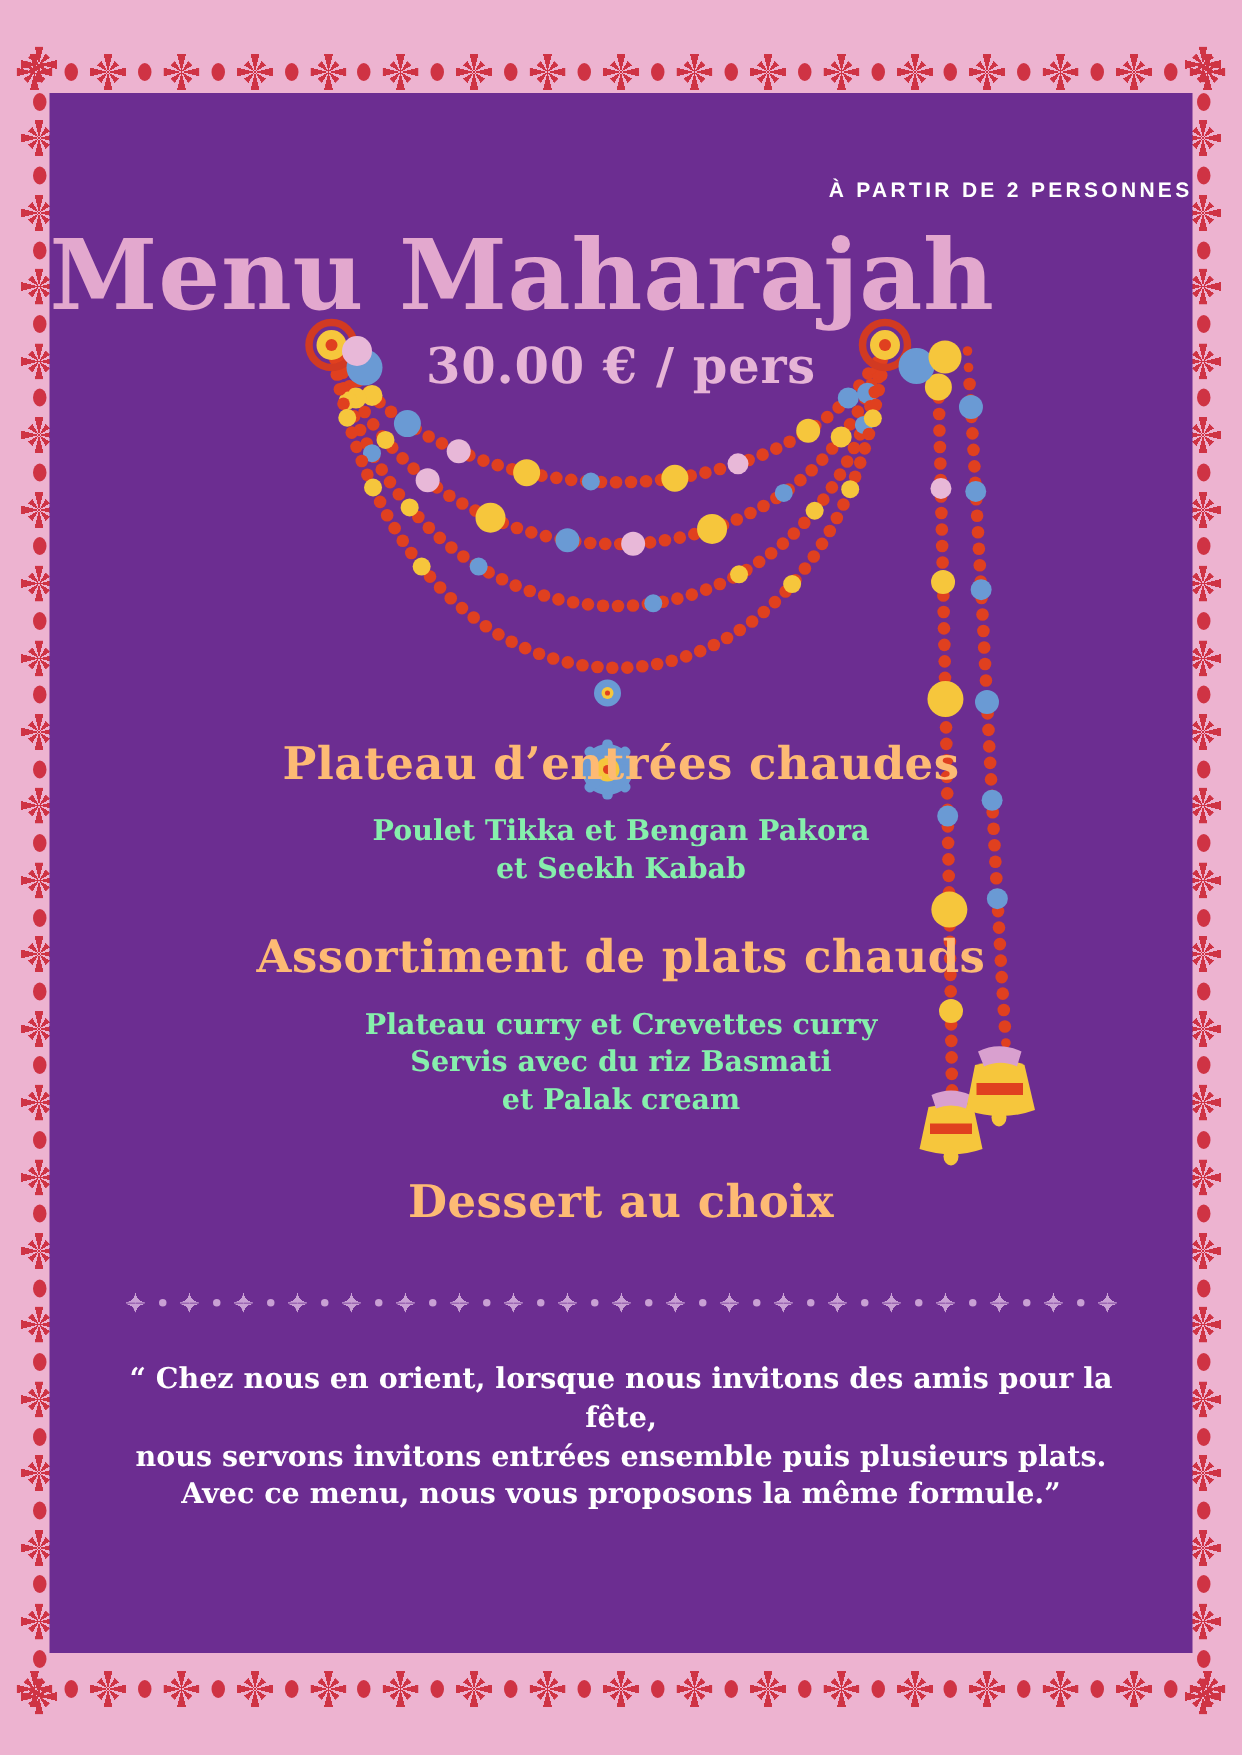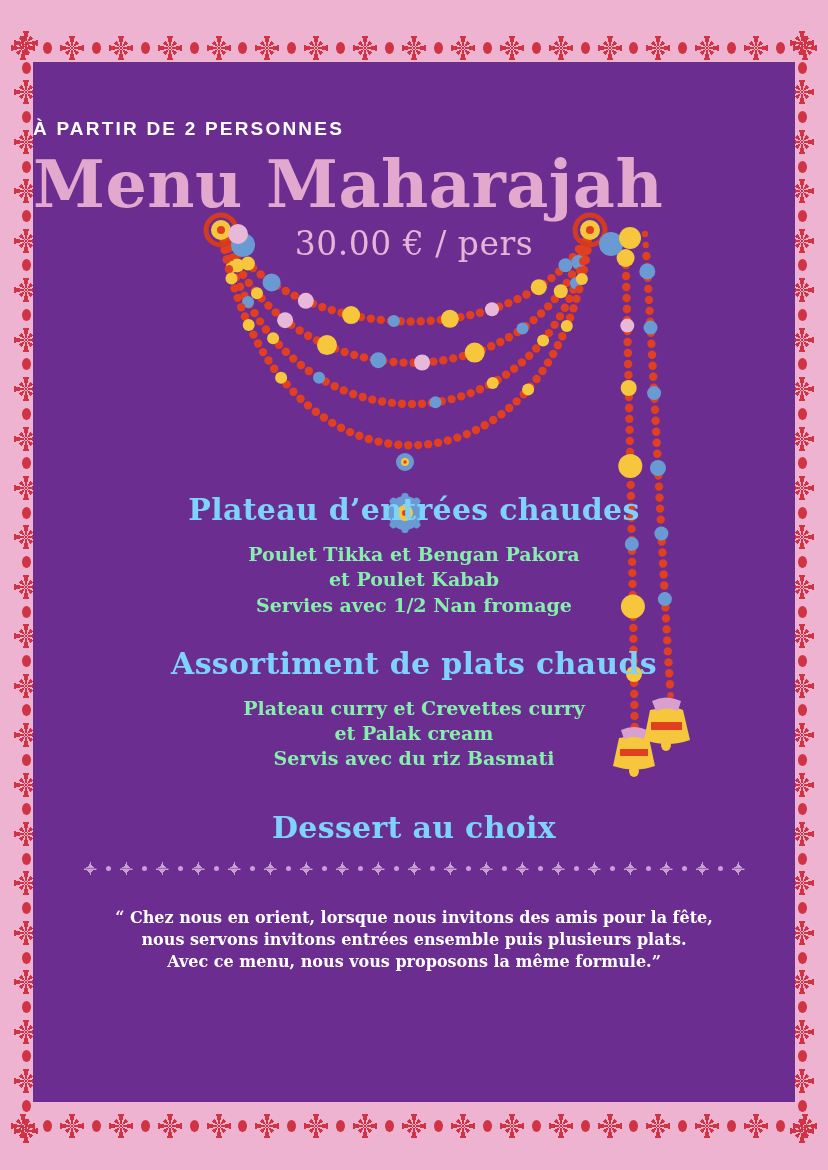--- a/index.html
+++ b/index.html
@@ -94,25 +94,25 @@
     height: 1040px;
     background: #6c2d91;
     overflow: hidden;
   }
 
   
   .eyebrow {
     position: absolute;
     left: 0; right: 0;
     top: 56px;
-    text-align: left;
+    text-align: right;
     color: #ffffff;
     font-family: "Liberation Sans", sans-serif;
     font-weight: bold;
-    font-size: 19px;
+    font-size: 14px;
     letter-spacing: 2.2px;
   }
   .title {
     position: absolute;
     left: 0; right: 0;
     top: 88px;
     text-align: left;
     color: #e3a8ce;
     font-family: "DejaVu Serif", serif;
     font-weight: bold;
@@ -120,38 +120,38 @@
     letter-spacing: 0.5px;
     line-height: 1.05;
   }
   .price {
     position: absolute;
     left: 0; right: 0;
     top: 162px;
     text-align: center;
     color: #e6b4d6;
     font-family: "DejaVu Serif", serif;
-    font-weight: normal;
+    font-weight: bold;
     font-size: 33px;
     letter-spacing: 0.5px;
   }
 
   
   #garland { position: absolute; left: 0; top: 0; width: 762px; height: 1040px; pointer-events: none; }
 
   
   .courses {
     position: absolute;
     left: 0; right: 0;
     top: 430px;
     text-align: center;
   }
   .course { margin-bottom: 20px; }
   .course-title {
-    color: #7dd3fc;
+    color: #fdba74;
     font-family: "DejaVu Serif", serif;
     font-weight: bold;
     font-size: 30px;
     letter-spacing: 0.3px;
     margin-bottom: 15px;
   }
   .course-lines {
     color: #86efac;
     font-family: "DejaVu Serif", serif;
     font-weight: bold;
@@ -194,21 +194,21 @@
 
   
   .quote {
     position: absolute;
     left: 0; right: 0;
     top: 845px;
     text-align: center;
     color: #ffffff;
     font-family: "DejaVu Serif", serif;
     font-weight: bold;
-    font-size: 16px;
+    font-size: 19px;
     line-height: 1.36;
     padding: 0 40px;
   }
 </style>
 </head>
 <body>
 
 <div id="poster">
 
   <div class="border-band border-top">
@@ -785,30 +785,29 @@
 
     <div class="eyebrow">À PARTIR DE 2 PERSONNES</div>
     <div class="title">Menu Maharajah</div>
     <div class="price">30.00 € / pers</div>
 
     <div class="courses">
       <div class="course course-entrees">
         <div class="course-title">Plateau d’entrées chaudes</div>
         <div class="course-lines">
           <div>Poulet Tikka et Bengan Pakora</div>
-          <div>et Poulet Kabab</div>
-          <div>Servies avec 1/2 Nan fromage</div>
+          <div>et Seekh Kabab</div>
         </div>
       </div>
       <div class="course course-plats">
         <div class="course-title">Assortiment de plats chauds</div>
         <div class="course-lines">
           <div>Plateau curry et Crevettes curry</div>
+          <div>Servis avec du riz Basmati</div>
           <div>et Palak cream</div>
-          <div>Servis avec du riz Basmati</div>
         </div>
       </div>
       <div class="course course-dessert">
         <div class="course-title">Dessert au choix</div>
       </div>
     </div>
 
     <div class="divider">
         <div class="div-star"></div>
         <div class="div-dot"></div>

